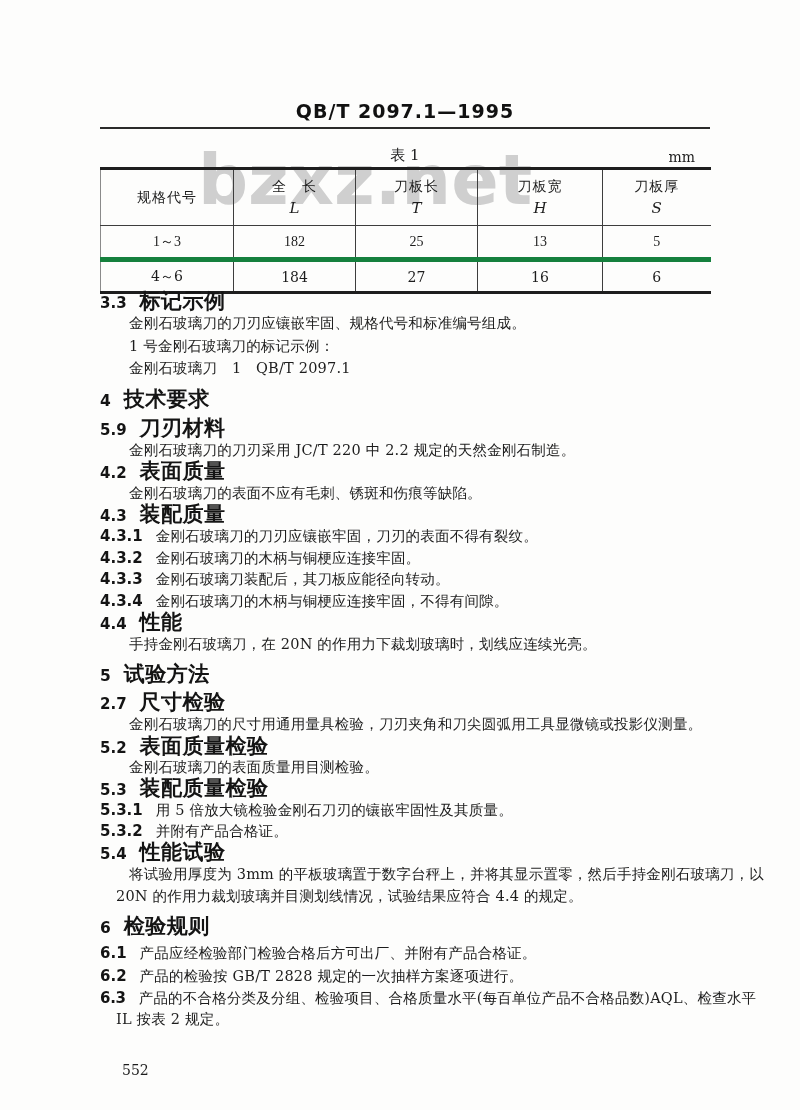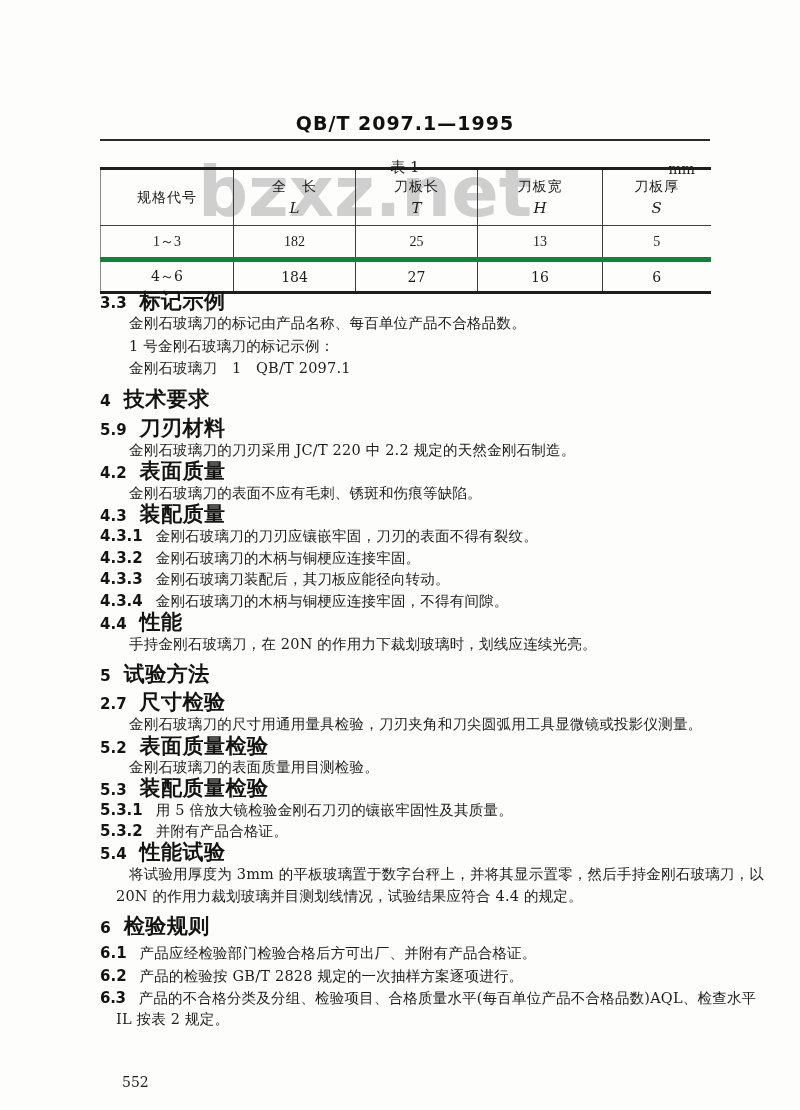--- a/index.html
+++ b/index.html
@@ -2,21 +2,21 @@
 <html><head>
 <meta charset="utf-8">
 <style>
   html,body{margin:0;padding:0;}
   body{
     width:800px;height:1110px;position:relative;
     background:#fdfdfc;overflow:hidden;
     font-family:"DejaVu Serif","Liberation Serif",serif;
     color:#1c1c1c;
   }
-  .abs{position:absolute;margin-top:12px;}
+  .abs{position:absolute;}
   
   .doc-title{
     left:100px;top:100px;width:610px;text-align:center;
     font-family:"DejaVu Sans","Liberation Sans",sans-serif;
     font-weight:bold;font-size:19px;letter-spacing:1px;color:#111;z-index:2;
   }
   .head-rule{left:100px;top:127px;width:610px;height:2px;background:#2a2a2a;z-index:2;}
   
   .watermark{
     left:198px;top:145px;z-index:0;
@@ -116,21 +116,21 @@
       <td>4～6</td>
       <td>184</td>
       <td>27</td>
       <td>16</td>
       <td>6</td>
     </tr>
   </tbody>
 </table>
 
 <div class="line h2" style="top:290px"><span class="num">3.3</span><span class="ttl">标记示例</span></div>
-<div class="line p" style="top:312px"><span class="txt">金刚石玻璃刀的标记由产品名称、每百单位产品不合格品数。</span></div>
+<div class="line p" style="top:312px"><span class="txt">金刚石玻璃刀的刀刃应镶嵌牢固、规格代号和标准编号组成。</span></div>
 <div class="line p" style="top:335px"><span class="txt">1 号金刚石玻璃刀的标记示例：</span></div>
 <div class="line p" style="top:357px"><span class="txt">金刚石玻璃刀　1　QB/T 2097.1</span></div>
 
 <div class="line h1" style="top:388px"><span class="num">4</span><span class="ttl">技术要求</span></div>
 <div class="line h2" style="top:417px"><span class="num">5.9</span><span class="ttl">刀刃材料</span></div>
 <div class="line p" style="top:439px"><span class="txt">金刚石玻璃刀的刀刃采用 JC/T 220 中 2.2 规定的天然金刚石制造。</span></div>
 <div class="line h2" style="top:460px"><span class="num">4.2</span><span class="ttl">表面质量</span></div>
 <div class="line p" style="top:482px"><span class="txt">金刚石玻璃刀的表面不应有毛刺、锈斑和伤痕等缺陷。</span></div>
 <div class="line h2" style="top:503px"><span class="num">4.3</span><span class="ttl">装配质量</span></div>
 <div class="line" style="top:525px"><span class="num">4.3.1</span><span class="txt">金刚石玻璃刀的刀刃应镶嵌牢固，刀刃的表面不得有裂纹。</span></div>

